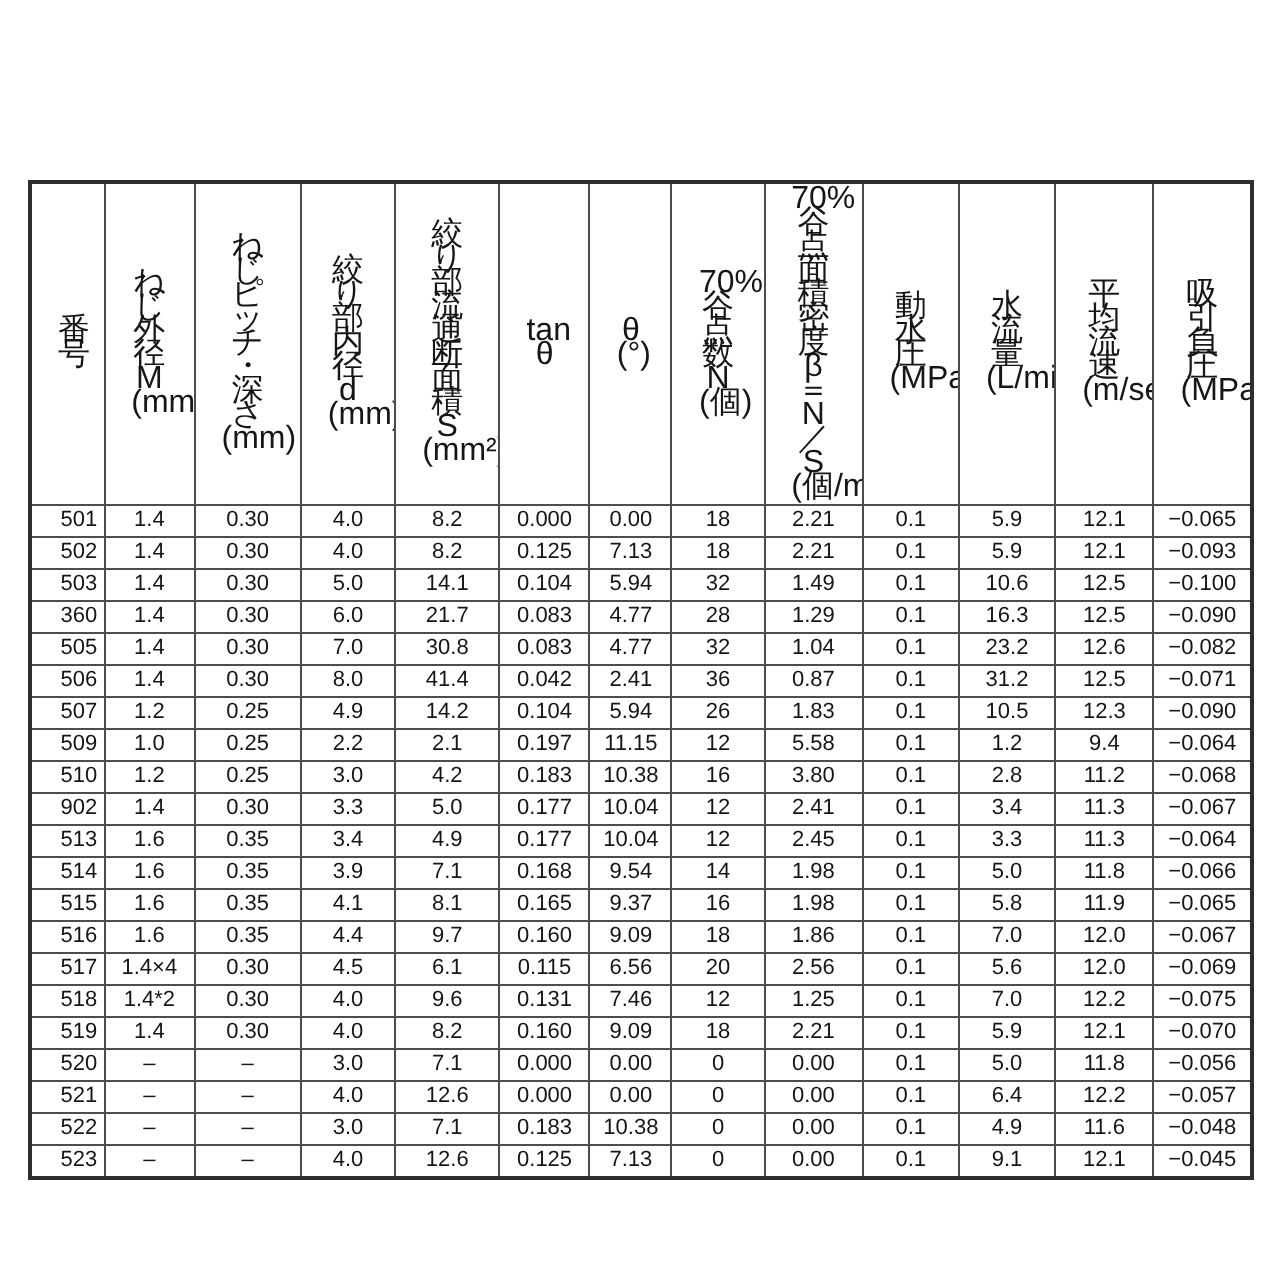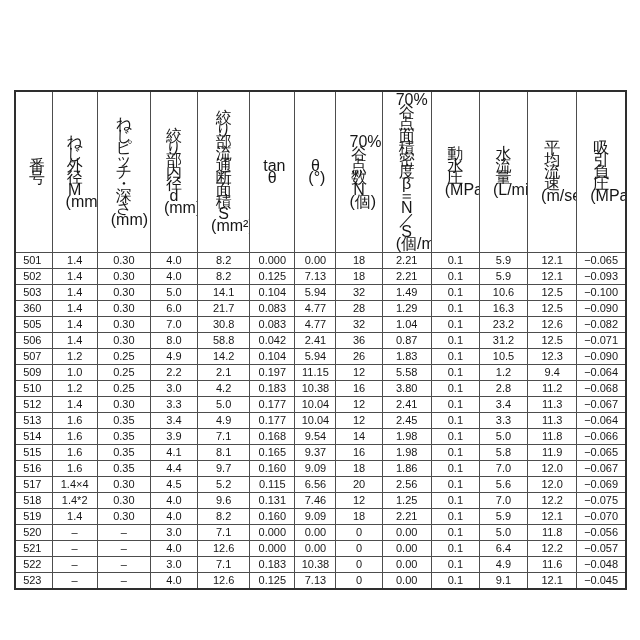--- a/index.html
+++ b/index.html
@@ -44,21 +44,21 @@
     height: 82px;
     padding: 2px 13px;
   }
   td {
     font-size: 11px;
     height: 15px;
     line-height: 15px;
     white-space: nowrap;
   }
   td.no-cell {
-    text-align: center;
+    text-align: right;
     padding-right: 3px;
   }
   
   col.c0  { width: 37px; }
   col.c1  { width: 45px; }
   col.c2  { width: 53px; }
   col.c3  { width: 47px; }
   col.c4  { width: 52px; }
   col.c5  { width: 45px; }
   col.c6  { width: 41px; }
@@ -201,21 +201,21 @@
           <td>0.1</td>
           <td>23.2</td>
           <td>12.6</td>
           <td>−0.082</td>
         </tr>
         <tr>
           <td class="no-cell">506</td>
           <td>1.4</td>
           <td>0.30</td>
           <td>8.0</td>
-          <td>58.8</td>
+          <td>41.4</td>
           <td>0.042</td>
           <td>2.41</td>
           <td>36</td>
           <td>0.87</td>
           <td>0.1</td>
           <td>31.2</td>
           <td>12.5</td>
           <td>−0.071</td>
         </tr>
         <tr>
@@ -257,21 +257,21 @@
           <td>0.183</td>
           <td>10.38</td>
           <td>16</td>
           <td>3.80</td>
           <td>0.1</td>
           <td>2.8</td>
           <td>11.2</td>
           <td>−0.068</td>
         </tr>
         <tr>
-          <td class="no-cell">512</td>
+          <td class="no-cell">902</td>
           <td>1.4</td>
           <td>0.30</td>
           <td>3.3</td>
           <td>5.0</td>
           <td>0.177</td>
           <td>10.04</td>
           <td>12</td>
           <td>2.41</td>
           <td>0.1</td>
           <td>3.4</td>
@@ -336,21 +336,21 @@
           <td>0.1</td>
           <td>7.0</td>
           <td>12.0</td>
           <td>−0.067</td>
         </tr>
         <tr>
           <td class="no-cell">517</td>
           <td>1.4×4</td>
           <td>0.30</td>
           <td>4.5</td>
-          <td>5.2</td>
+          <td>6.1</td>
           <td>0.115</td>
           <td>6.56</td>
           <td>20</td>
           <td>2.56</td>
           <td>0.1</td>
           <td>5.6</td>
           <td>12.0</td>
           <td>−0.069</td>
         </tr>
         <tr>

